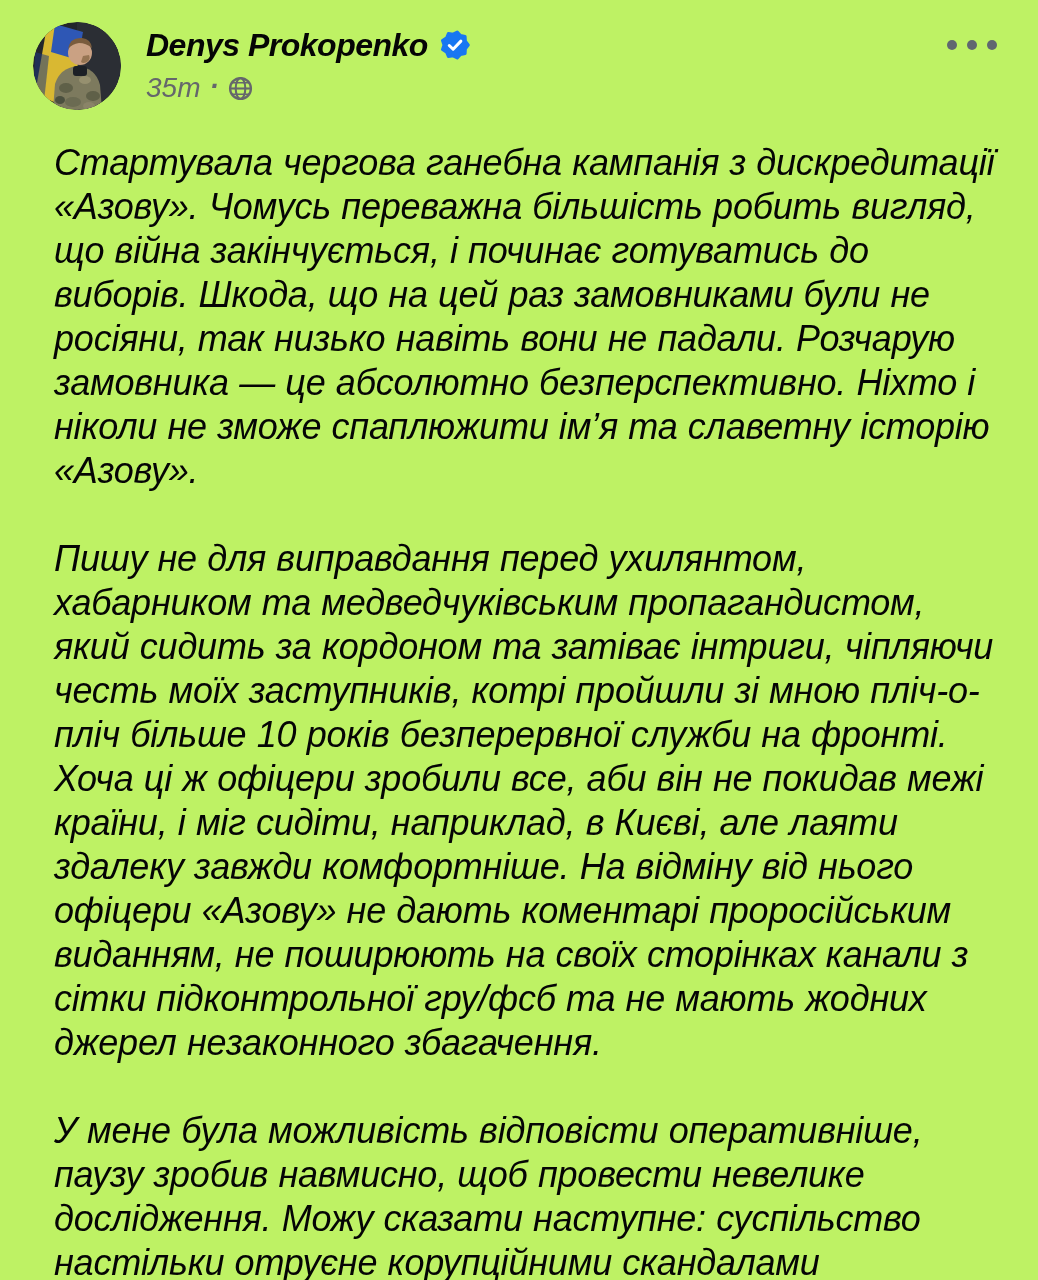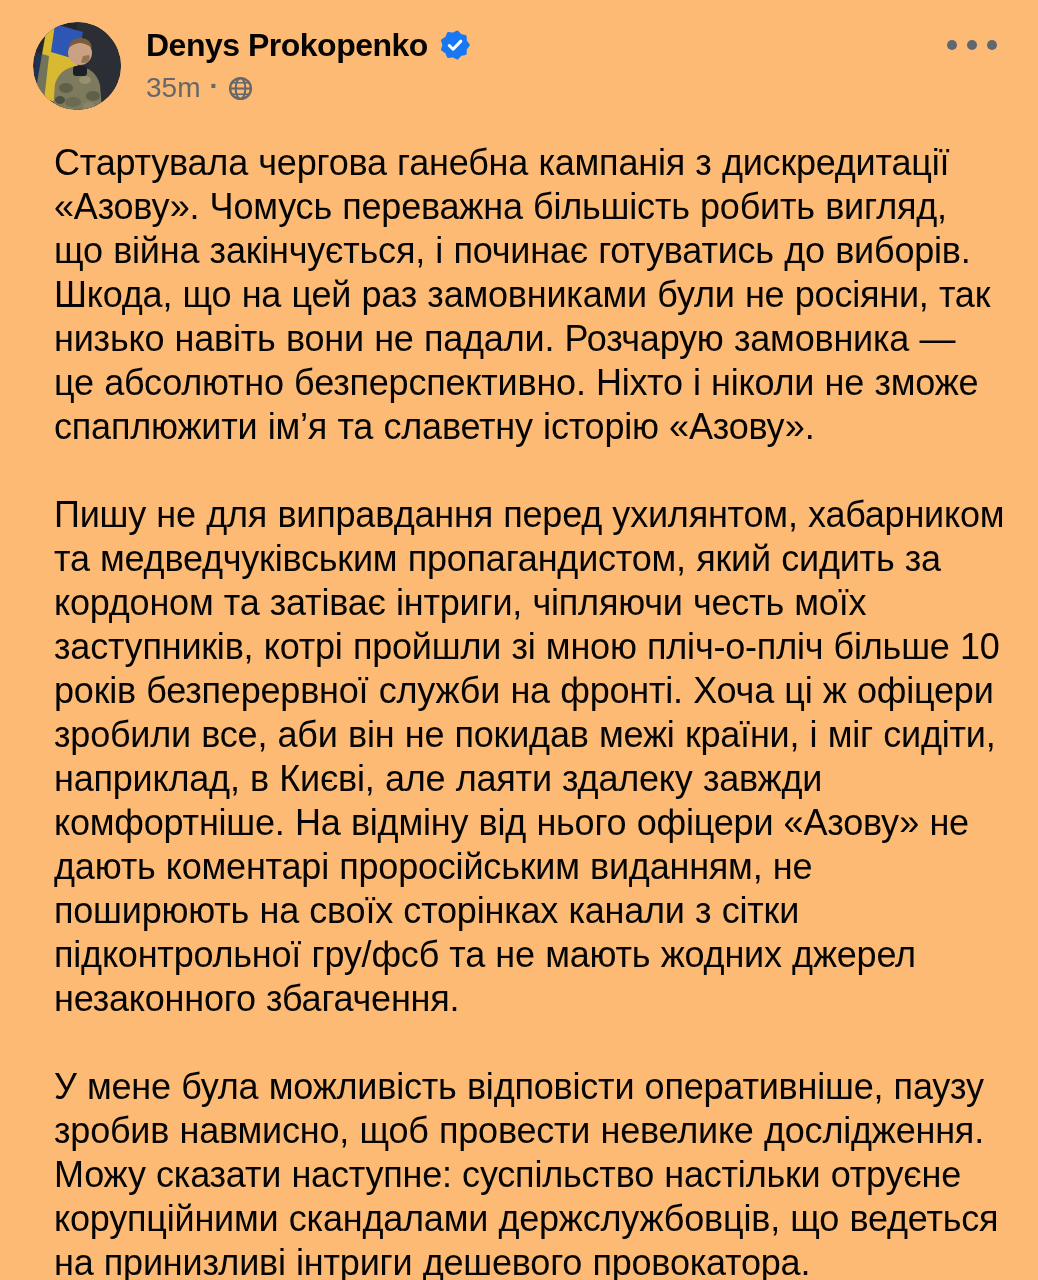--- a/index.html
+++ b/index.html
@@ -6,21 +6,21 @@
   html, body { background: #ffffff; }
   body {
     width: 1038px;
     height: 1280px;
     overflow: hidden;
     margin: 0 auto;
     font-family: "Liberation Sans", "DejaVu Sans", sans-serif;
     color: #050505;
     position: relative;
   }
-  .post { width: 100%; height: 100%; background: #fdba74; }
+  .post { width: 100%; height: 100%; background: #bef264; font-style: italic; }
 
   
   .post-header {
     position: relative;
     display: flex;
     align-items: flex-start;
     padding: 22px 33px 0 33px;
   }
   .avatar-wrap {
     width: 88px; height: 88px;

